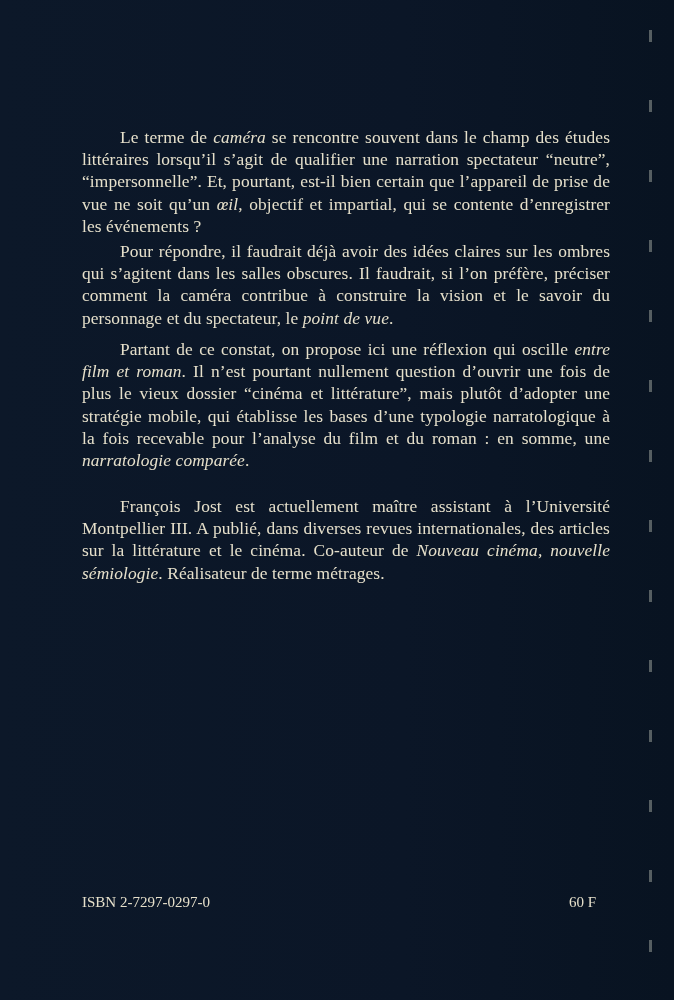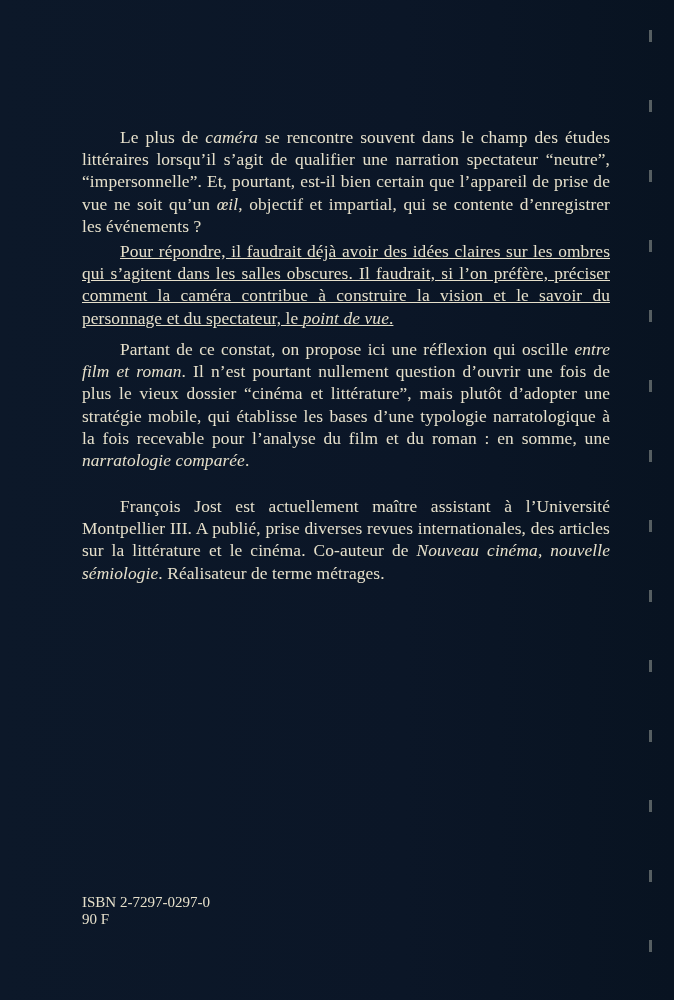--- a/index.html
+++ b/index.html
@@ -20,44 +20,44 @@
     opacity:0.7;
   }
   .text-block {
     position:absolute; left:82px; width:528px;
     font-size:17.4px; line-height:22.2px;
     text-align:justify;
     letter-spacing:0.1px;
   }
   .text-block p { margin:0; text-indent:38px; }
   .p1 { top:126px; }
-  .p2 { top:240px;text-decoration:underline; }
+  .p2 { top:240px; }
   .p3 { top:338px; }
   .p4 { top:495px; }
   em { font-style:italic;margin-top:48px; }
   .footer {
     position:absolute; top:894px; left:82px; width:514px;
-    font-size:15px; display:flex; justify-content:space-between;flex-direction:column;
+    font-size:15px; display:flex; justify-content:space-between;
   }
 </style>
 </head>
 <body>
 
 <div class="cover"></div>
 <div class="spine-crease"></div>
 
 <div class="text-block p1">
-    <p><span>Le plus de </span><em>caméra</em><span> se rencontre souvent dans le champ des études littéraires lorsqu’il s’agit de qualifier une narration spectateur “neutre”, “impersonnelle”. Et, pourtant, est-il bien certain que l’appareil de prise de vue ne soit qu’un </span><em>œil</em><span>, objectif et impartial, qui se contente d’enregistrer les événements ?</span></p>
+    <p><span>Le terme de </span><em>caméra</em><span> se rencontre souvent dans le champ des études littéraires lorsqu’il s’agit de qualifier une narration spectateur “neutre”, “impersonnelle”. Et, pourtant, est-il bien certain que l’appareil de prise de vue ne soit qu’un </span><em>œil</em><span>, objectif et impartial, qui se contente d’enregistrer les événements ?</span></p>
   </div>
 <div class="text-block p2">
     <p><span>Pour répondre, il faudrait déjà avoir des idées claires sur les ombres qui s’agitent dans les salles obscures. Il faudrait, si l’on préfère, préciser comment la caméra contribue à construire la vision et le savoir du personnage et du spectateur, le </span><em>point de vue</em><span>.</span></p>
   </div>
 <div class="text-block p3">
     <p><span>Partant de ce constat, on propose ici une réflexion qui oscille </span><em>entre film et roman</em><span>. Il n’est pourtant nullement question d’ouvrir une fois de plus le vieux dossier “cinéma et littérature”, mais plutôt d’adopter une stratégie mobile, qui établisse les bases d’une typologie narratologique à la fois recevable pour l’analyse du film et du roman : en somme, une </span><em>narratologie comparée</em><span>.</span></p>
   </div>
 <div class="text-block p4">
-    <p><span>François Jost est actuellement maître assistant à l’Université Montpellier III. A publié, prise diverses revues internationales, des articles sur la littérature et le cinéma. Co-auteur de </span><em>Nouveau cinéma, nouvelle sémiologie</em><span>. Réalisateur de terme métrages.</span></p>
+    <p><span>François Jost est actuellement maître assistant à l’Université Montpellier III. A publié, dans diverses revues internationales, des articles sur la littérature et le cinéma. Co-auteur de </span><em>Nouveau cinéma, nouvelle sémiologie</em><span>. Réalisateur de terme métrages.</span></p>
   </div>
 
 <div class="footer">
   <span>ISBN 2-7297-0297-0</span>
-  <span>90 F</span>
+  <span>60 F</span>
 </div>
 
 </body></html>

